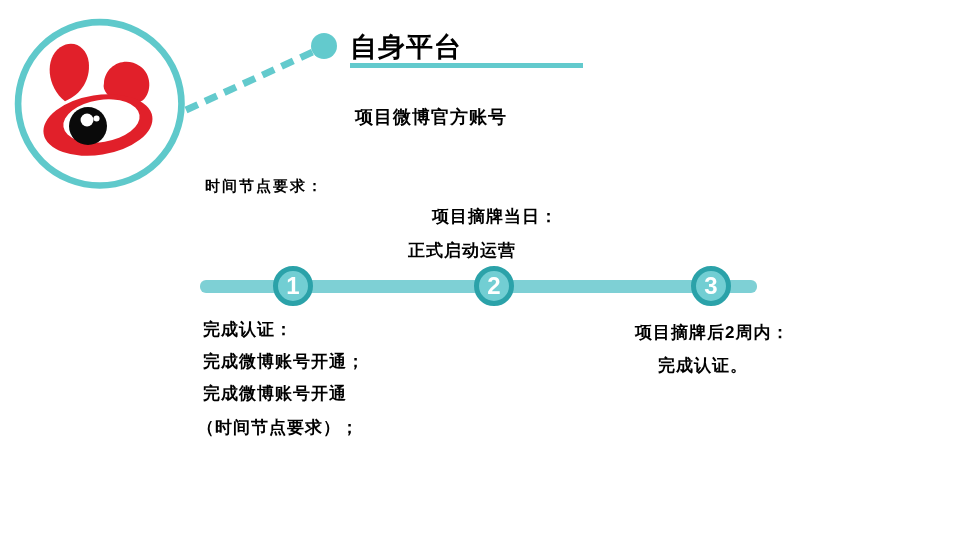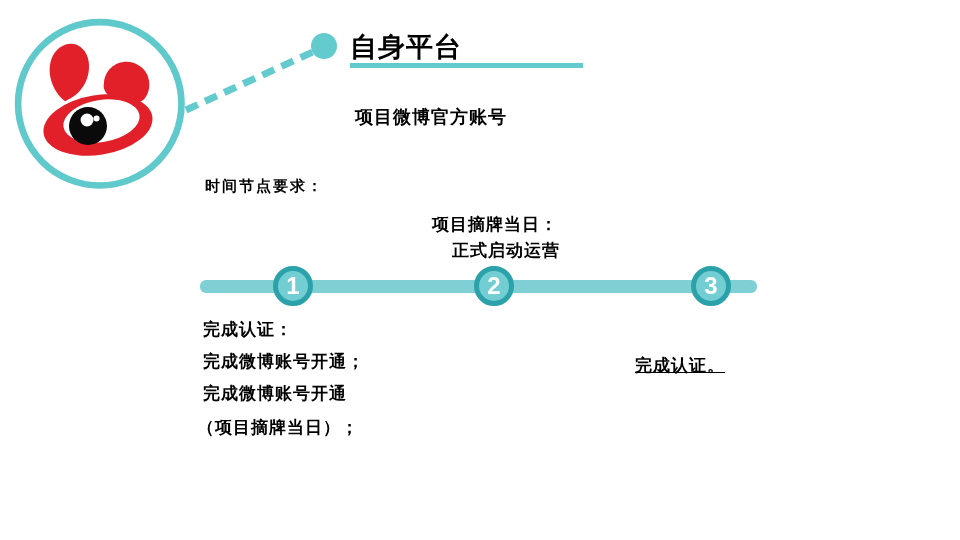--- a/index.html
+++ b/index.html
@@ -56,35 +56,36 @@
     <line x1="8" y1="82" x2="137" y2="23" stroke="#63cacd" stroke-width="7" stroke-dasharray="13 8"></line>
     <circle cx="146" cy="18" r="13" fill="#63cacd"></circle>
   </svg>
 
   <div class="abs txt title" style="left:350px; top:34px;">自身平台</div>
   <div class="abs underline" style="left:350px; top:63px;"></div>
   <div class="abs txt subtitle" style="left:355px; top:108px;">项目微博官方账号</div>
 
   <div class="abs txt section-label" style="left:205px; top:178px;">时间节点要求：</div>
 
-  <div class="abs txt body-line" style="left:432px; top:216px;">项目摘牌当日：</div>
-  <div class="abs txt body-line" style="left:452px; top:242px;">正式启动运营</div>
+  <div class="abs txt body-line" style="left:432px; top:208px;">项目摘牌当日：</div>
+  <div class="abs txt body-line" style="left:408px; top:242px;">正式启动运营</div>
 
   <div class="abs timeline-bar" style="left:200px; top:280px;"></div>
 
   <div class="abs milestone-circle" style="left:273px; top:266px;">
     <span>1</span>
   </div>
   <div class="abs milestone-circle" style="left:474px; top:266px;">
     <span>2</span>
   </div>
   <div class="abs milestone-circle" style="left:691px; top:266px;">
     <span>3</span>
   </div>
 
   <div class="abs txt body-line" style="left:203px; top:321px;">完成认证：</div>
   <div class="abs txt body-line" style="left:203px; top:353px;text-align:center;">完成微博账号开通；</div>
   <div class="abs txt body-line" style="left:203px; top:385px;">完成微博账号开通</div>
-  <div class="abs txt body-line" style="left:197px; top:419px;">（项目摘牌当日）；</div>
+  <div class="abs txt body-line" style="left:197px; top:419px;">（时间节点要求）；</div>
 
-  <div class="abs txt body-line" style="left:635px; top:357px;text-decoration:underline;">完成认证。</div>
+  <div class="abs txt body-line" style="left:635px; top:324px;">项目摘牌后2周内：</div>
+  <div class="abs txt body-line" style="left:658px; top:357px;">完成认证。</div>
 
 </div>
 
 </body></html>

